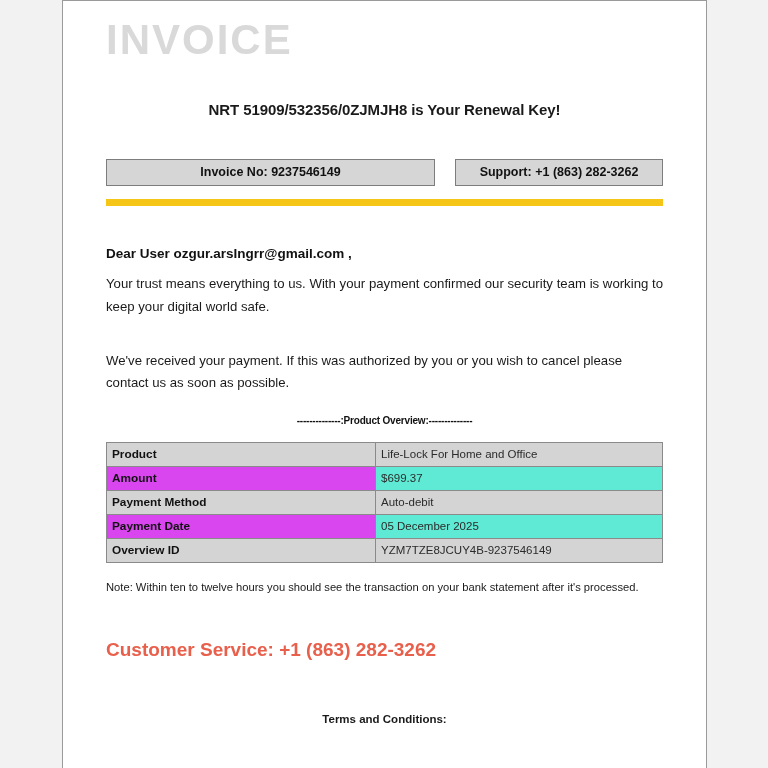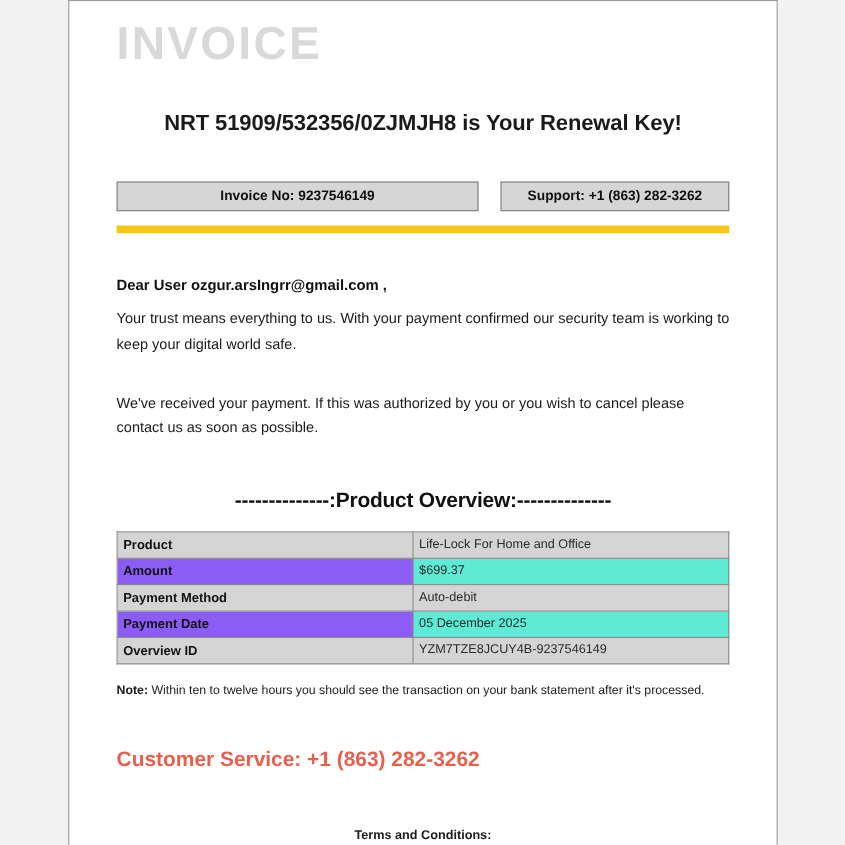--- a/index.html
+++ b/index.html
@@ -38,21 +38,21 @@
     font-weight: bold;
     color: #d9d9d9;
     letter-spacing: 2px;
     margin-top: 16px;
     line-height: 1.1;
     user-select: none;
   }
 
   .renewal-key {
     text-align: center;
-    font-size: 20px;
+    font-size: 15px;
     font-weight: bold;
     color: #1a1a1a;
     margin-top: 38px;
     letter-spacing: -0.1px;
   }
 
   .meta-row {
     display: flex;
     margin-top: 41px;
     gap: 20px;
@@ -90,24 +90,24 @@
     text-align: justify;
     margin-top: 12px;
   }
   .para.second {
     margin-top: 31px;
     text-align: left;
   }
 
   .overview-heading {
     text-align: center;
-    font-size: 19px;
-    font-weight: bold;
-    color: #111;
-    margin-top: 44px;
+    font-size: 10px;
+    font-weight: bold;
+    color: #111;
+    margin-top: 20px;
     letter-spacing: -0.2px;
   }
 
   .overview-table {
     width: 100%;
     border-collapse: collapse;
     margin-top: 16px;
     table-layout: fixed;
   }
   .overview-table td {
@@ -121,30 +121,30 @@
     font-size: 11.8px;
     font-weight: bold;
     color: #111;
     margin-left: 12px;
   }
   .overview-table td.value {
     font-size: 11.5px;
     color: #2b2b2b;
   }
   .overview-table tr.shade td { background: #d4d4d4; }
-  .overview-table tr.plain td { background: #8b5cf6; }
+  .overview-table tr.plain td { background: #d946ef; }
   .overview-table tr.plain td.value { background: #5eead4; }
 
   .note {
     font-size: 11.2px;
     color: #1a1a1a;
     line-height: 1.5;
     margin-top: 16px;
   }
-  .note b { font-weight: bold; }
+  .note b { font-weight: normal; }
 
   .customer-service {
     text-align: left;
     font-size: 19px;
     font-weight: bold;
     color: #e8604c;
     margin-top: 43px;
   }
 
   .terms {

